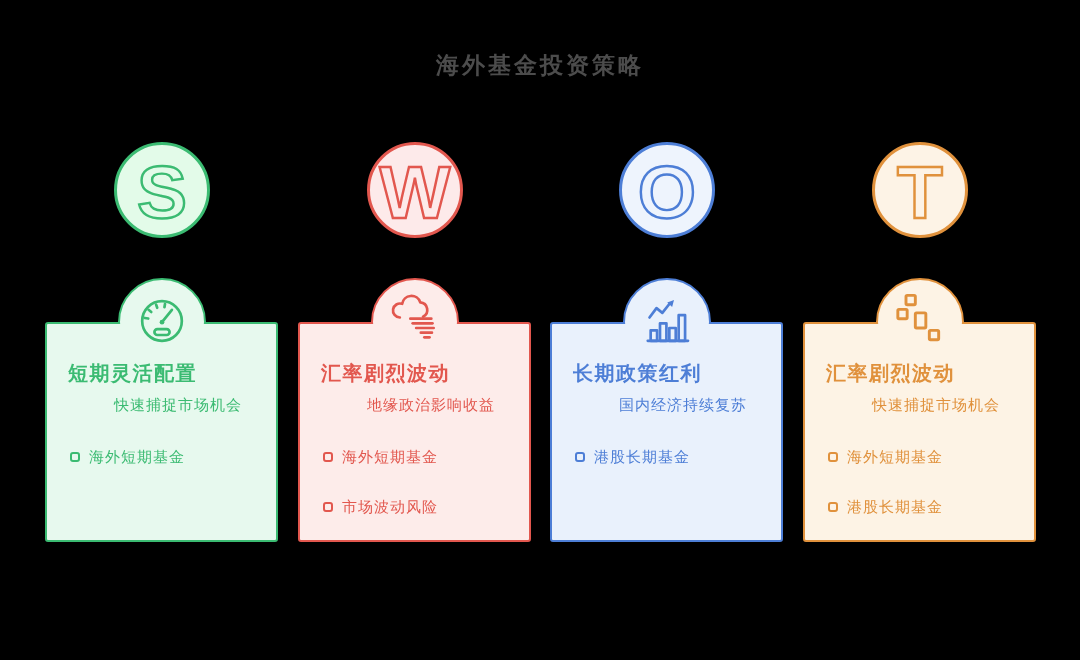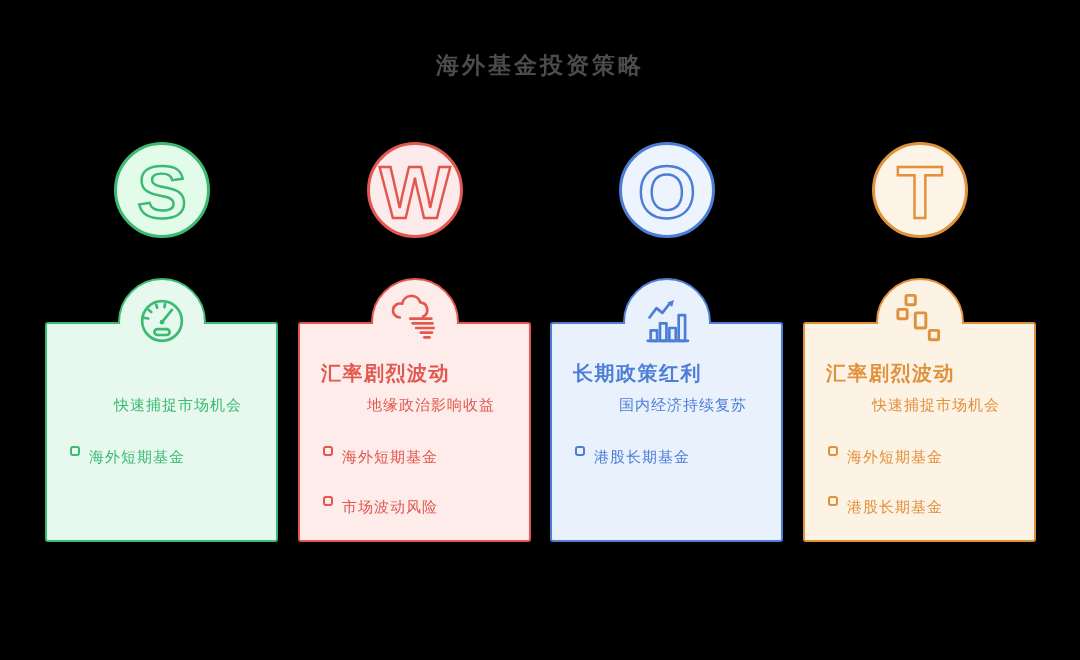--- a/index.html
+++ b/index.html
@@ -53,21 +53,21 @@
 
   .card-title {
     position:absolute; top:36px; left:21px; right:10px;
     font-size:20px; font-weight:bold; letter-spacing:1.5px; color:var(--c);
   }
   .card-subtitle {
     position:absolute; top:72px; left:21px; right:10px;
     font-size:15px; letter-spacing:1px; color:var(--c);margin-left:46px;
   }
   .items { position:absolute; top:122px; left:23px; right:8px; }
-  .item { display:flex; height:22px; margin-bottom:28px; }
+  .item { display:flex; align-items:center; height:22px; margin-bottom:28px; }
   .bullet {
     flex:0 0 auto; width:10px; height:10px; margin-right:9px;
     border:2.6px solid var(--c); border-radius:3px; background:transparent;
   }
   .item-text { font-size:15px; letter-spacing:1px; color:var(--c); line-height:22px; }
 </style>
 </head>
 <body style="background: rgb(0, 0, 0);">
 
 <div class="stage">
@@ -88,20 +88,21 @@
           <circle cx="24" cy="24" r="17"></circle>
           <line x1="12.2" y1="21.9" x2="9.2" y2="21.4"></line>
           <line x1="14.8" y1="16.3" x2="12.5" y2="14.4"></line>
           <line x1="19.9" y1="12.7" x2="18.9" y2="9.9"></line>
           <line x1="26.1" y1="12.2" x2="26.6" y2="9.2"></line>
           <line x1="24" y1="25" x2="32.5" y2="14.5"></line>
           <circle cx="24" cy="25" r="2" fill="currentColor" stroke="none"></circle>
           <rect x="17.5" y="31" width="13" height="5" rx="2.5"></rect>
         </svg>
       </div>
+      <div class="card-title">短期灵活配置</div>
       <div class="card-subtitle">快速捕捉市场机会</div>
       <div class="items">
         <div class="item">
           <span class="bullet"></span>
           <span class="item-text">海外短期基金</span>
         </div>
       </div>
     </div>
   </section>
 

